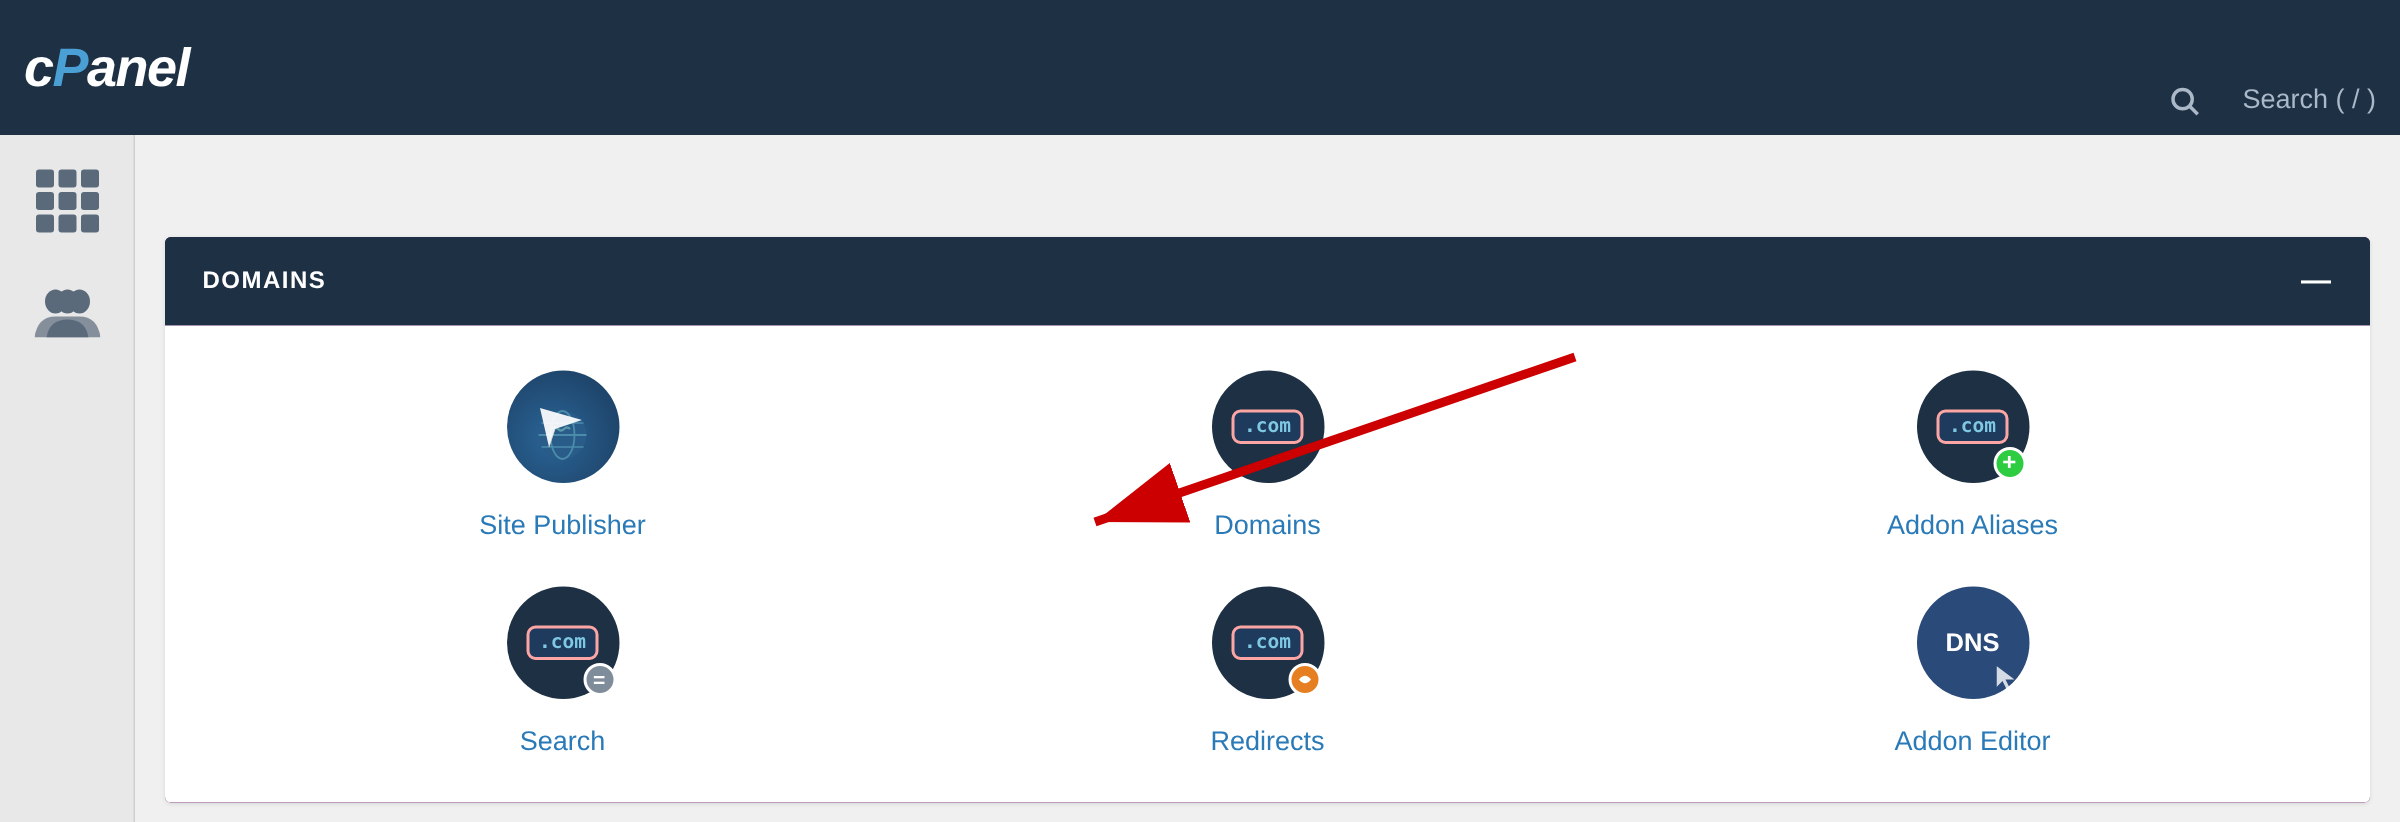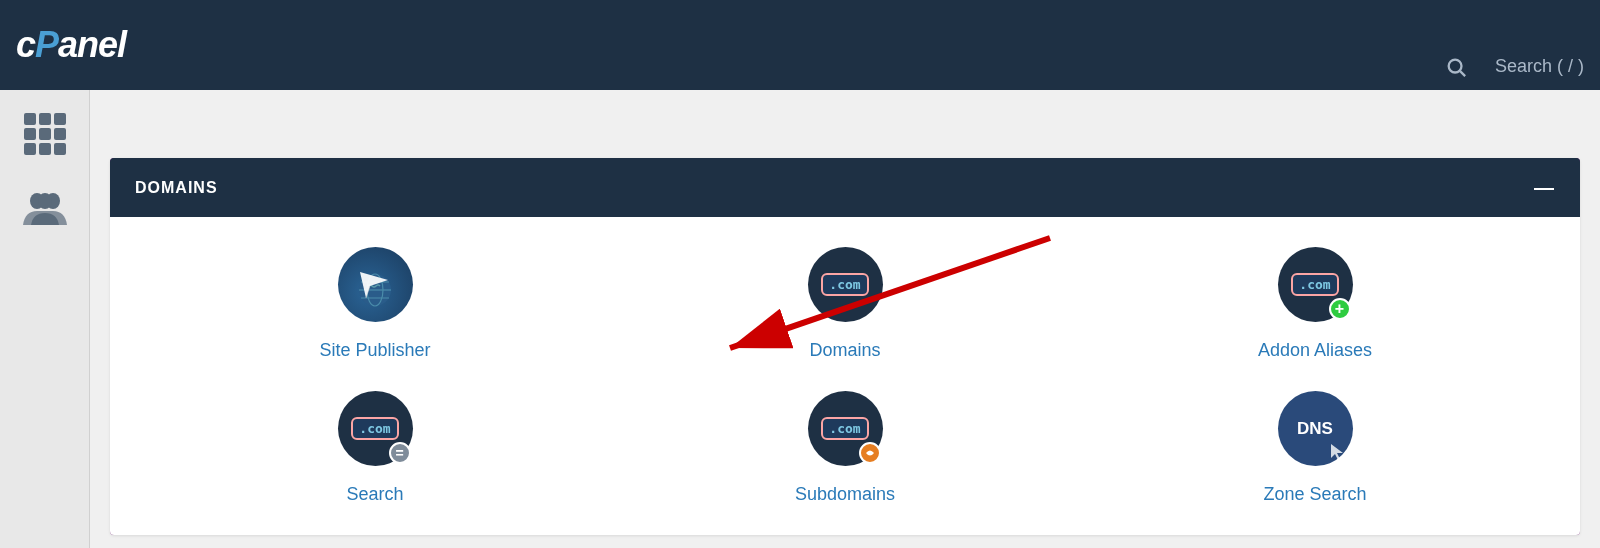--- a/index.html
+++ b/index.html
@@ -318,32 +318,32 @@
 
           <div class="item">
             <div class="item-icon" style="position:relative;">
               <div class="com-badge">.com</div>
               <div class="orange-overlay">
                 <svg width="12" height="12" viewBox="0 0 12 12">
                   <path d="M2 6 Q6 1 10 6 Q6 11 2 6Z" fill="white"></path>
                 </svg>
               </div>
             </div>
-            <span class="item-label">Subdomains</span>
+            <span class="item-label">Redirects</span>
           </div>
 
           <div class="item">
             <div class="item-icon" style="background: #2a4a7a; position:relative;">
               <span style="color:white; font-size:17px; font-weight:bold; font-family:Liberation Sans, sans-serif;">DNS</span>
 
               <svg width="14" height="16" viewBox="0 0 14 16" style="position:absolute;bottom:6px;right:8px;">
                 <polygon points="0,0 0,14 4,10 7,16 9,15 6,9 12,9" fill="white" opacity="0.8"></polygon>
               </svg>
             </div>
-            <span class="item-label">Zone Search</span>
+            <span class="item-label">Addon Editor</span>
           </div>
 
         </div>
       </div>
 
       <svg style="position:absolute;top:60px;left:420px;pointer-events:none;z-index:10;" width="560" height="200">
         <defs>
           <marker id="arrowhead" markerWidth="10" markerHeight="7" refX="10" refY="3.5" orient="auto">
             <polygon points="0 0, 10 3.5, 0 7" fill="#cc0000"></polygon>
           </marker>

